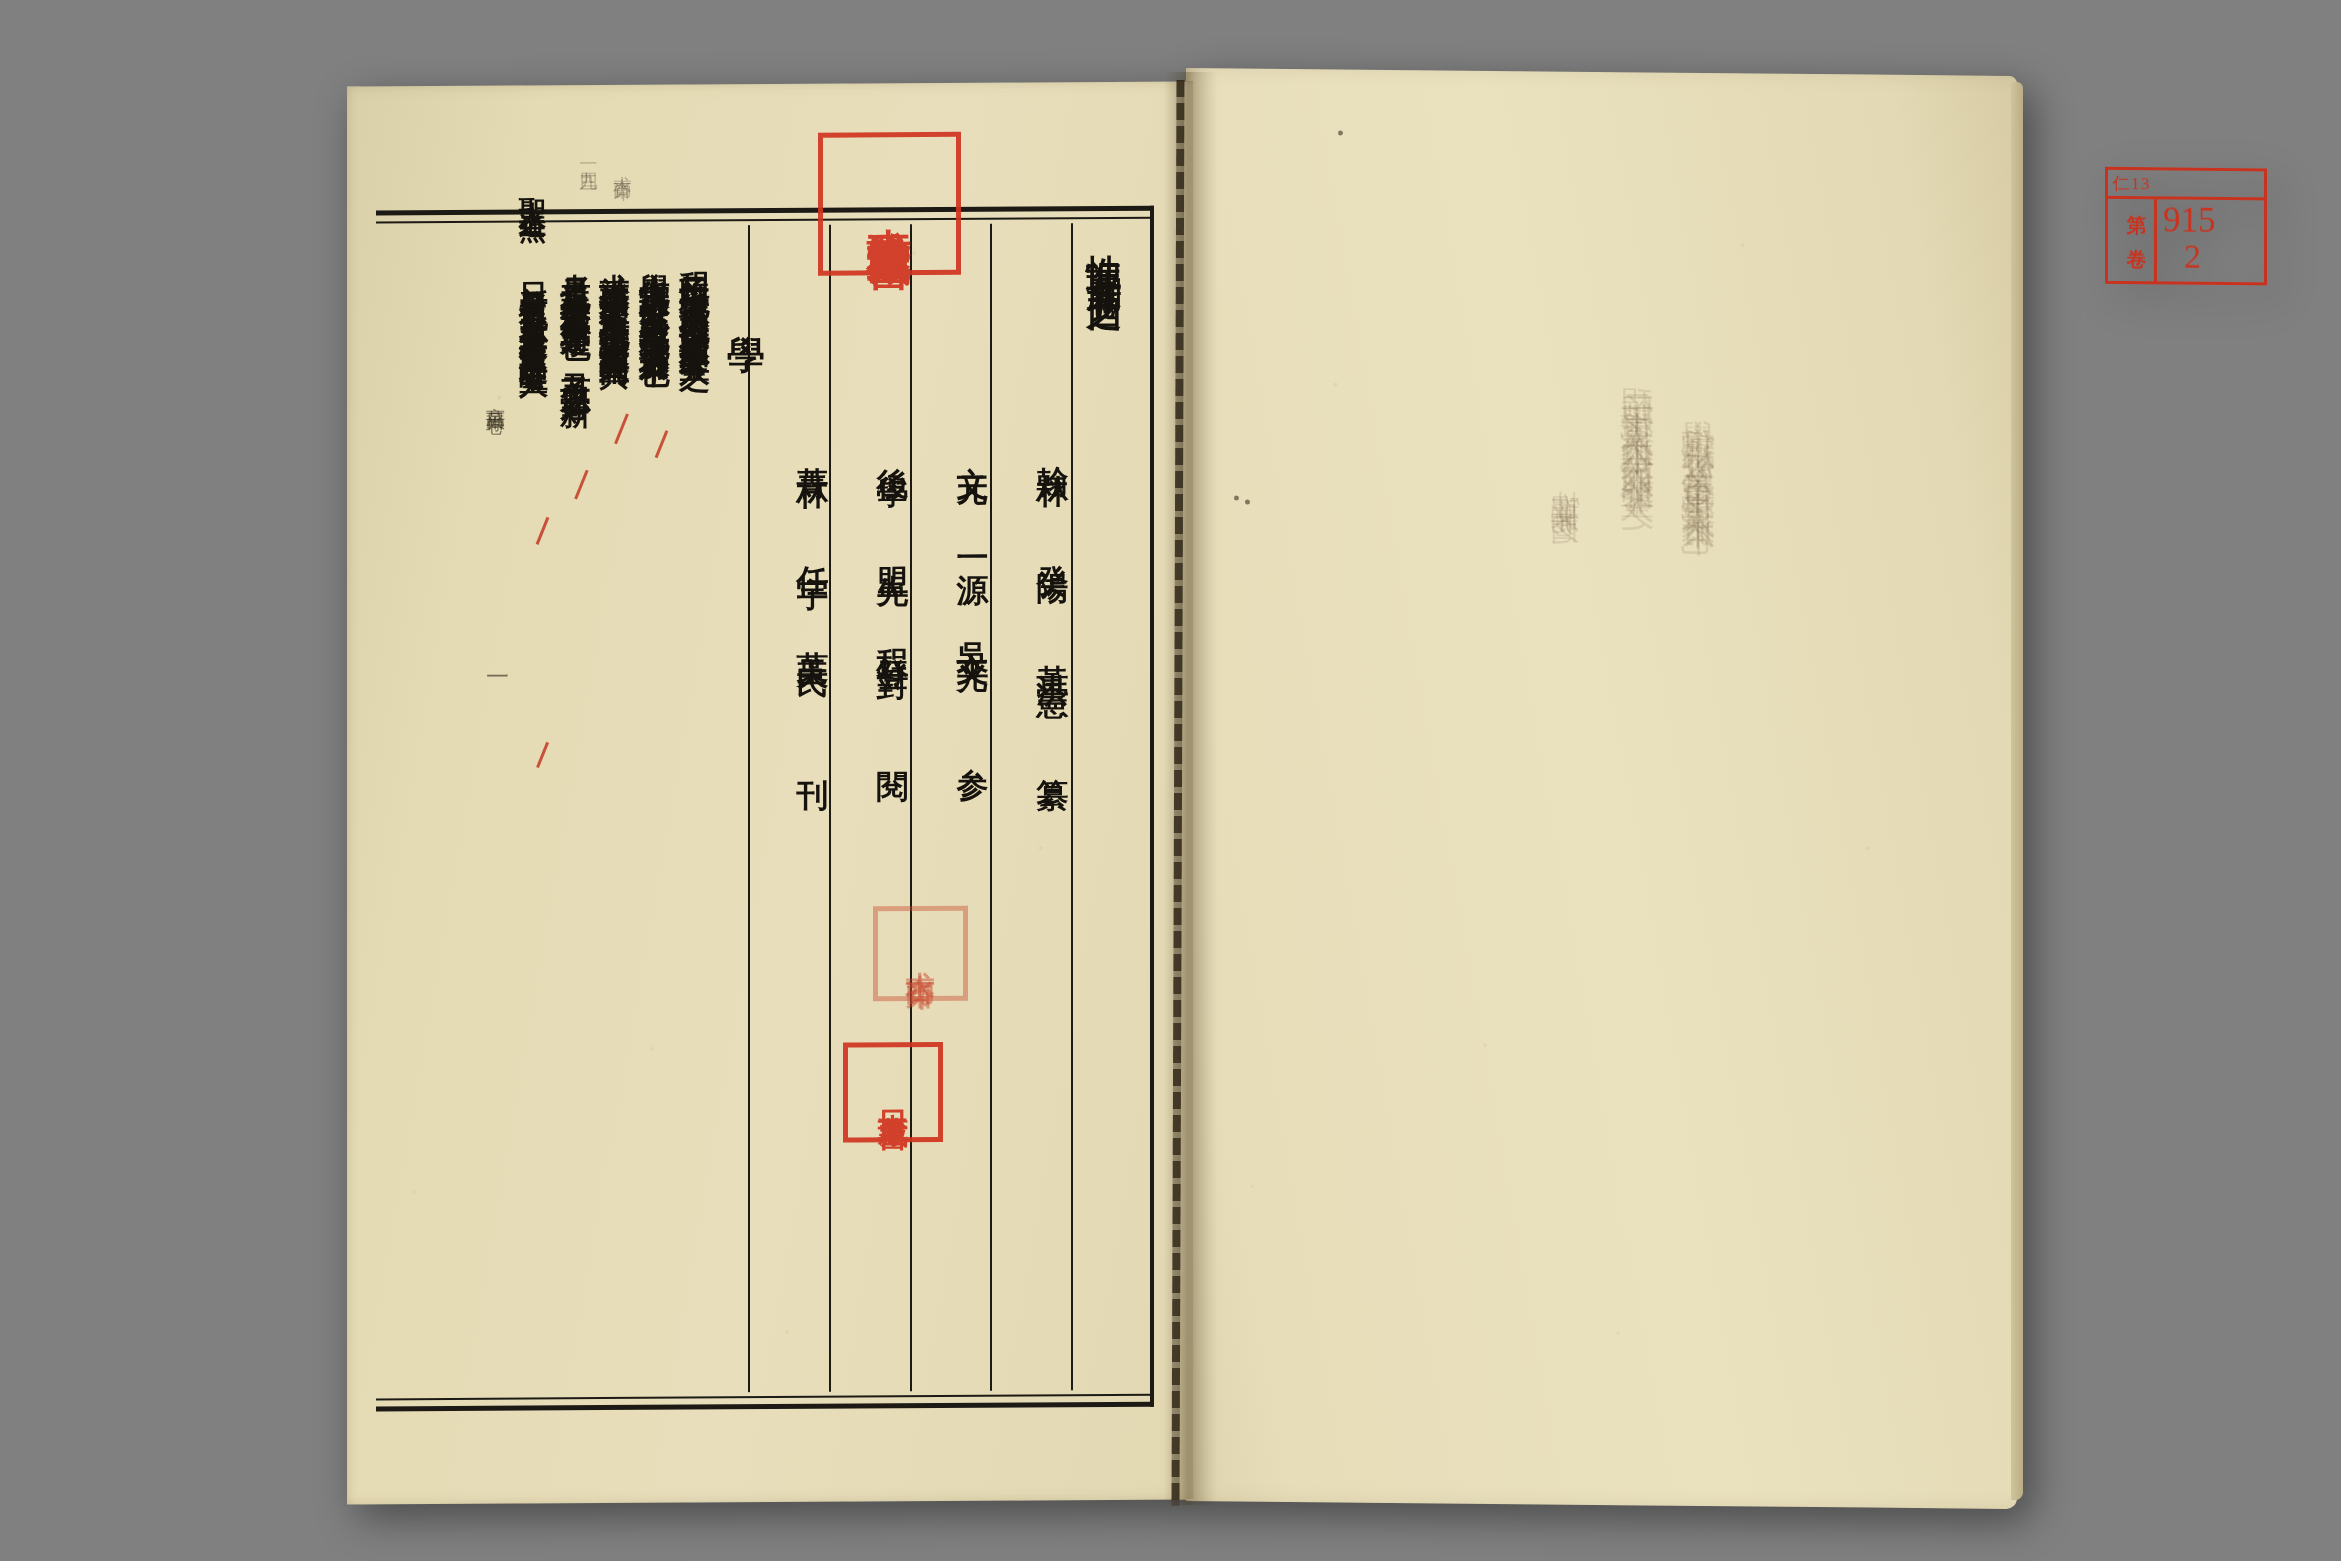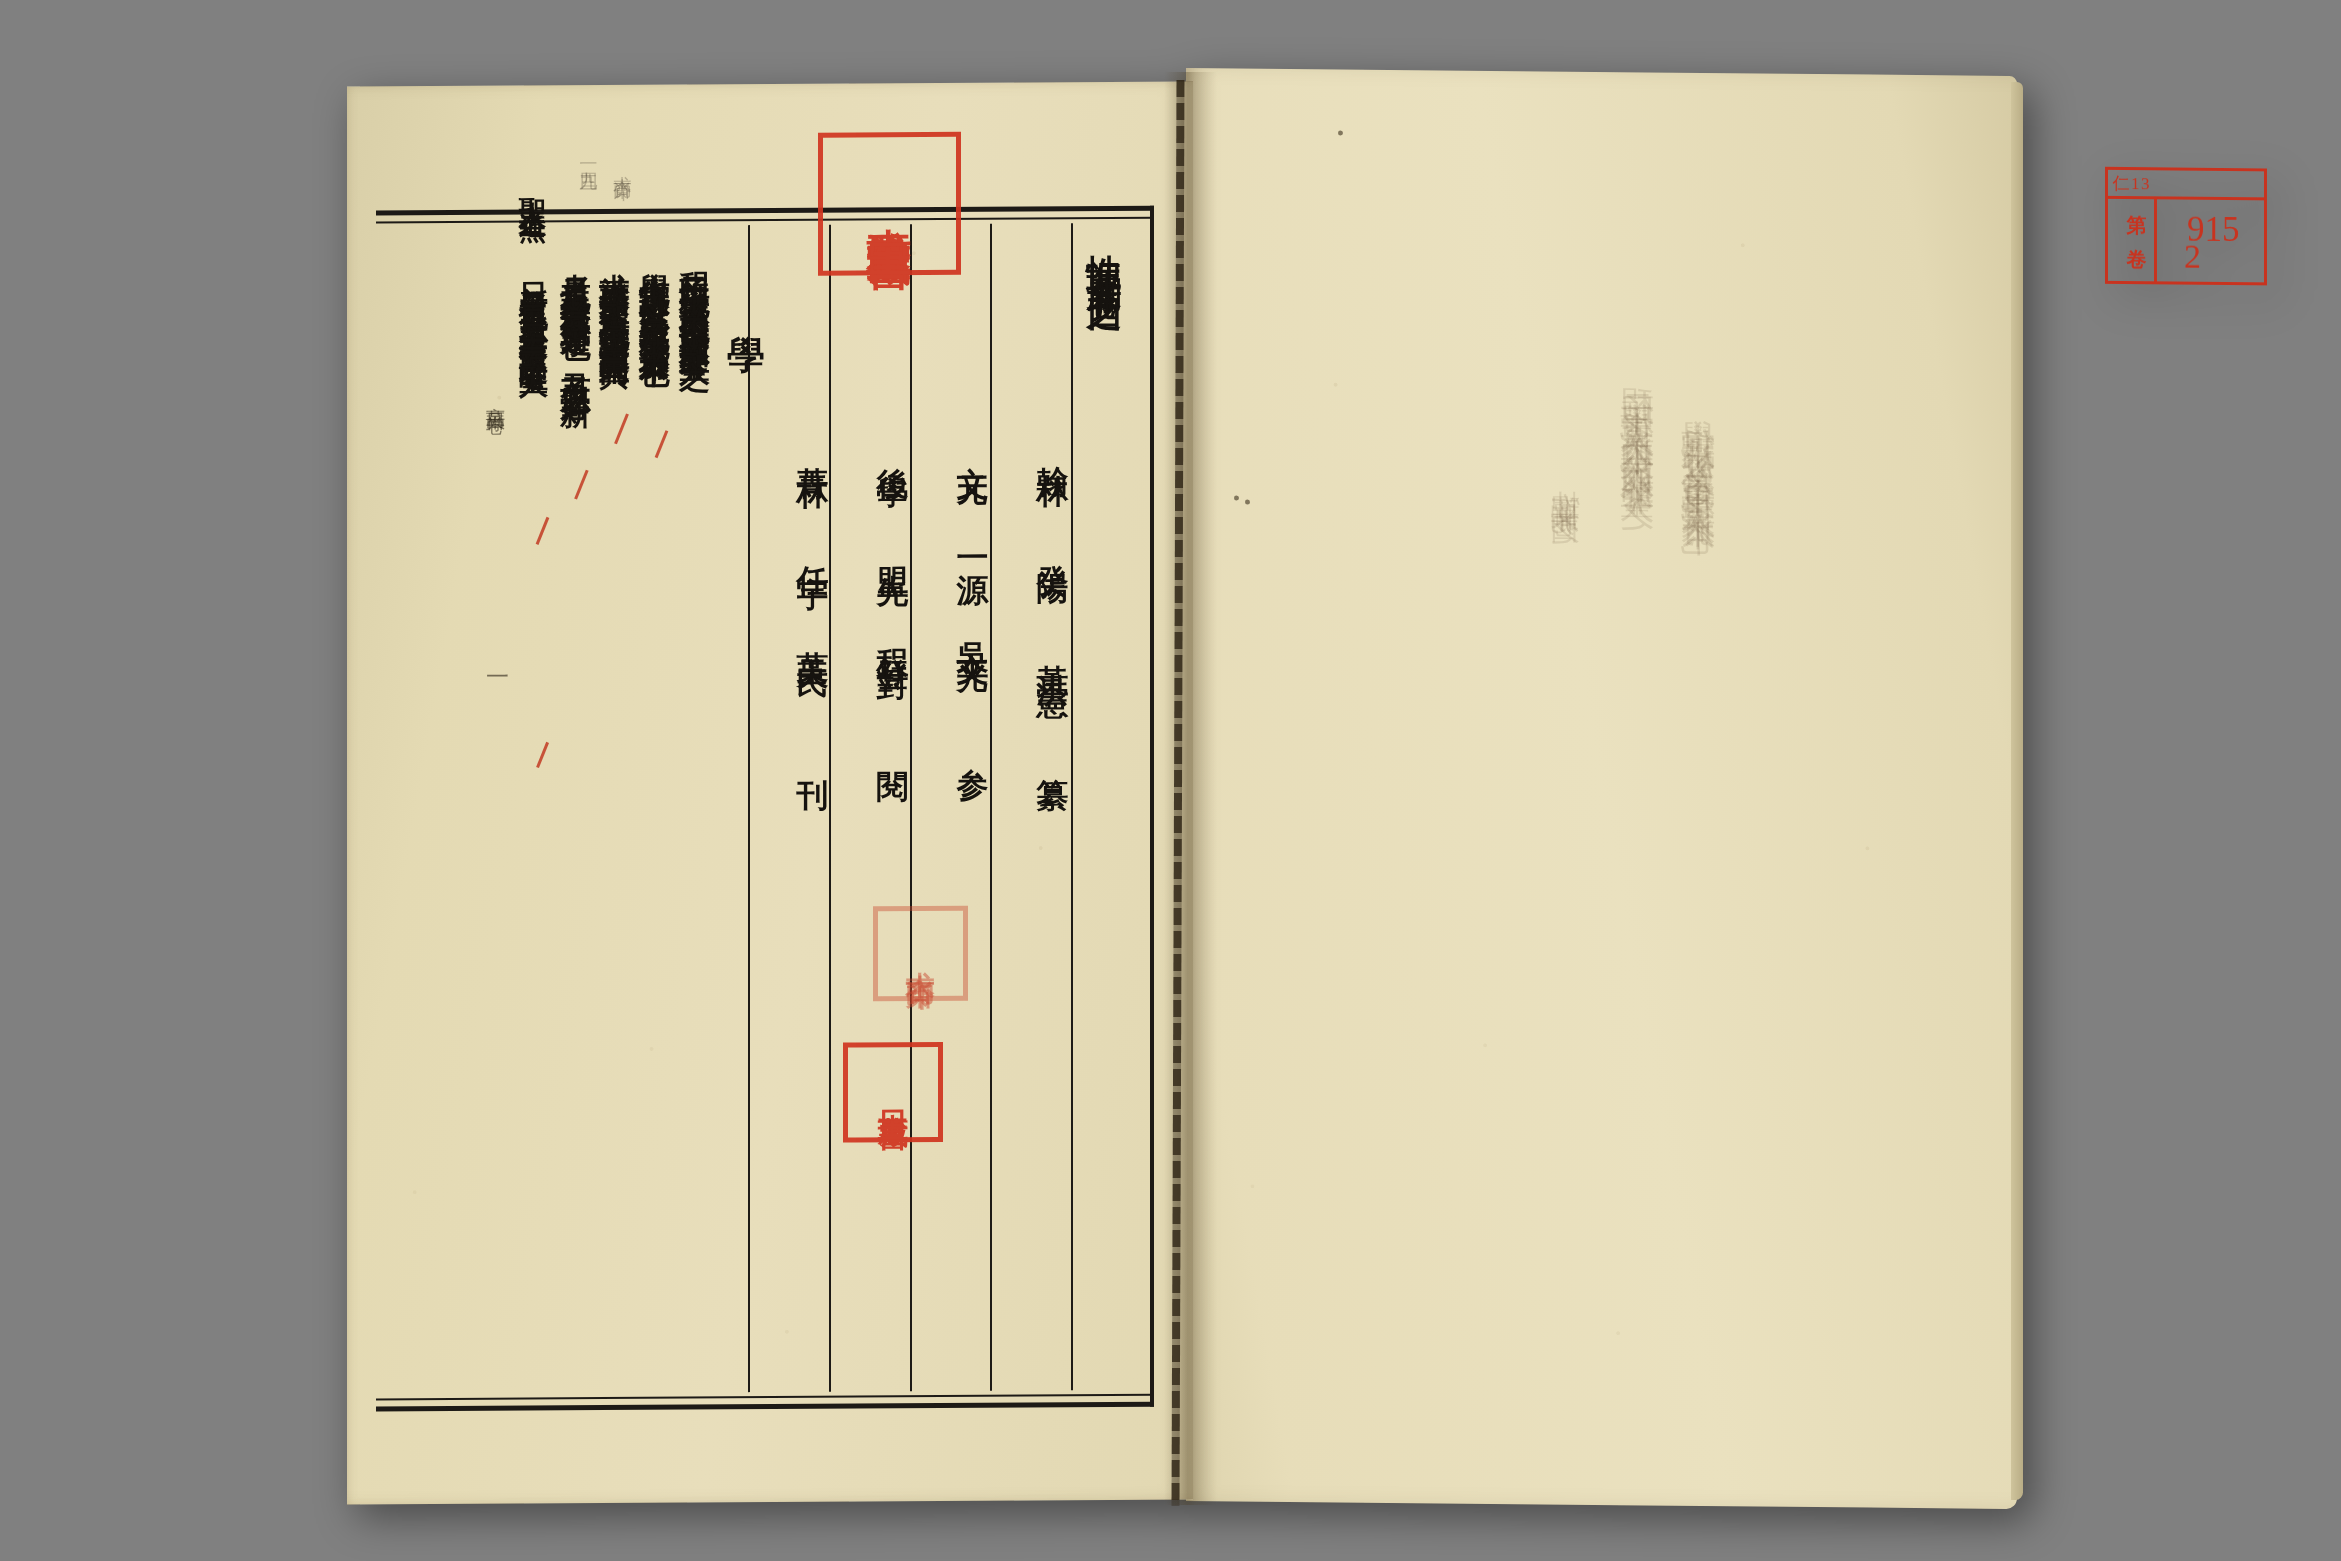--- a/index.html
+++ b/index.html
@@ -232,24 +232,23 @@
     left: 3px; top: 29px;
     width: 40px;
     writing-mode: vertical-rl;
     text-orientation: upright;
     font-size: 20px;
     letter-spacing: 6.1px;
     font-weight: bold;
   }
   .libstamp .ls-num {
     position: absolute;
-    left: 55px; top: 39px;
+    left: 55px; top: 30px;
     font-size: 35px;
     font-family: "Liberation Serif", serif;
-    margin-left: 24px;
   }
   .libstamp .ls-num2 {
     position: absolute;
     left: 76px; top: 67px;
     font-size: 34px;
   }
 
   
   .ghost {
     position: absolute;

